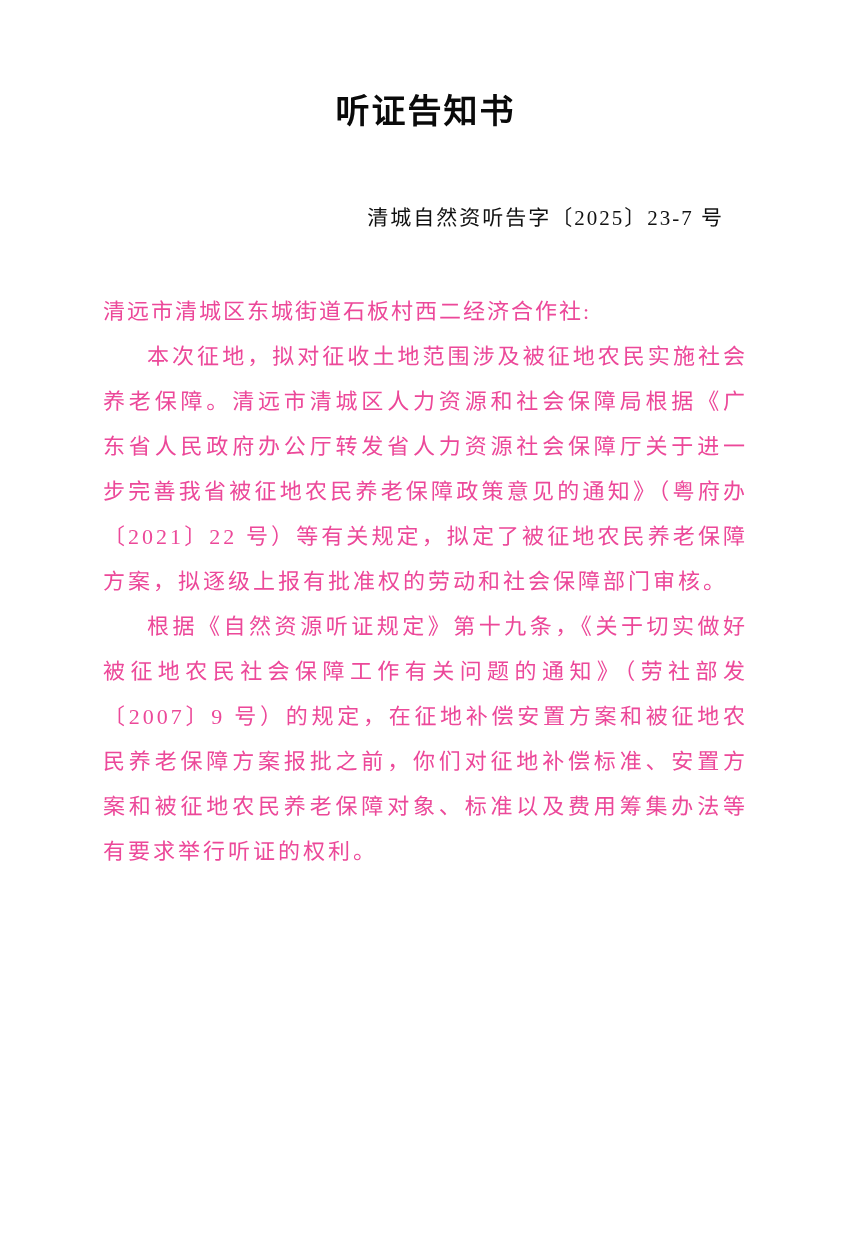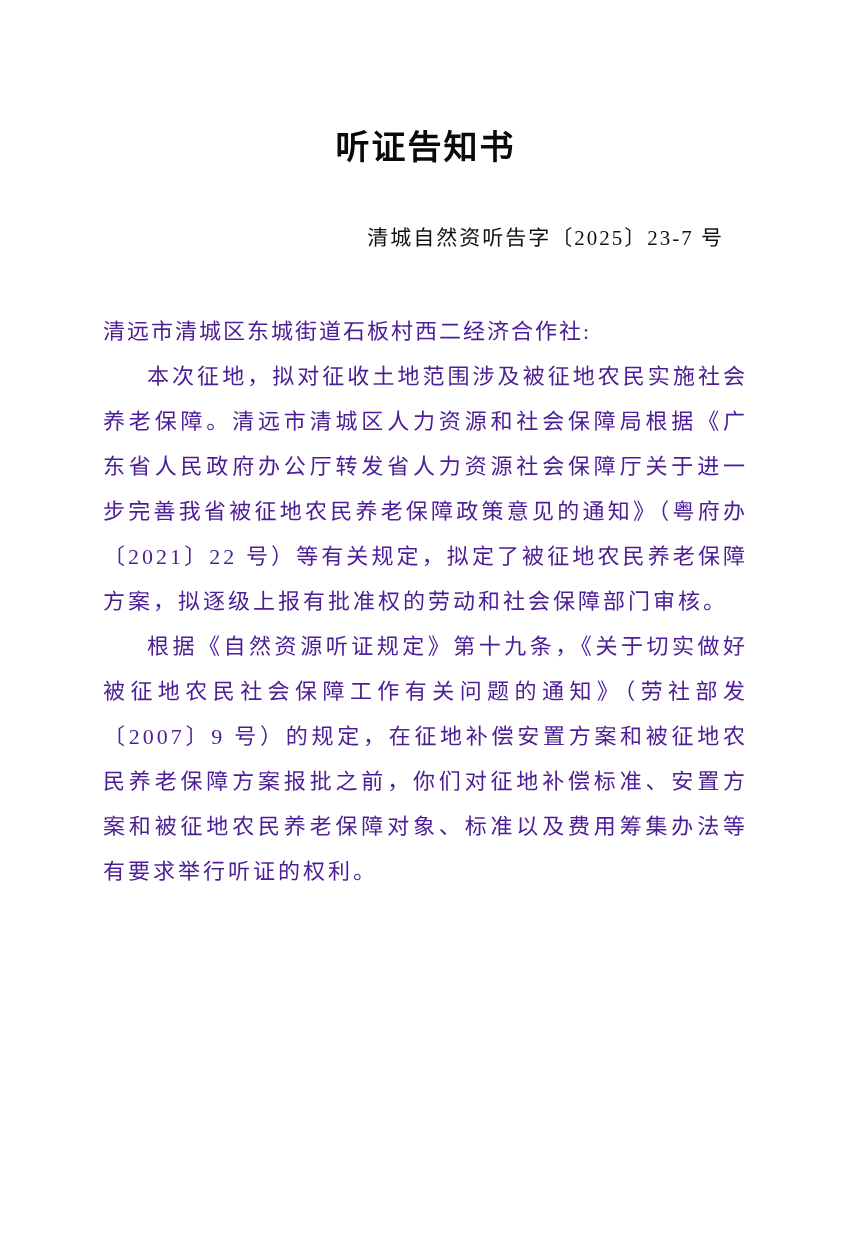--- a/index.html
+++ b/index.html
@@ -9,51 +9,51 @@
     width: 850px;
     height: 1238px;
     overflow: hidden;
   }
 
   .page {
     width: 850px;
     height: 1238px;
     background: #ffffff;
     color: #111111;
-    padding: 120px 102px 0 103px;
+    padding: 84px 102px 0 103px;
     font-family: "Liberation Serif", "DejaVu Serif", serif;
   }
 
   .doc-title {
     text-align: center;
     font-family: "Liberation Sans", "DejaVu Sans", sans-serif;
     font-weight: 700;
     font-size: 34px;
     letter-spacing: 2px;
     color: #0a0a0a;
   }
 
   .doc-number {
-    margin-top: 52px;
+    margin-top: 68px;
     text-align: right;
     padding-right: 24px;
     font-size: 21px;
     letter-spacing: 2px;
     color: #111111;
     white-space: nowrap;
   }
 
   .doc-body {
     margin-top: 58px;
     font-size: 22px;
     line-height: 45px;
     letter-spacing: 3px;
     text-align: justify;
     text-justify: inter-character;
-    color: #4c1d95;
+    color: #ec4899;
   }
 
   .addressee {
     text-indent: 0;
     letter-spacing: 2px;
   }
 
   .doc-paragraph {
     text-indent: 2em;
   }

